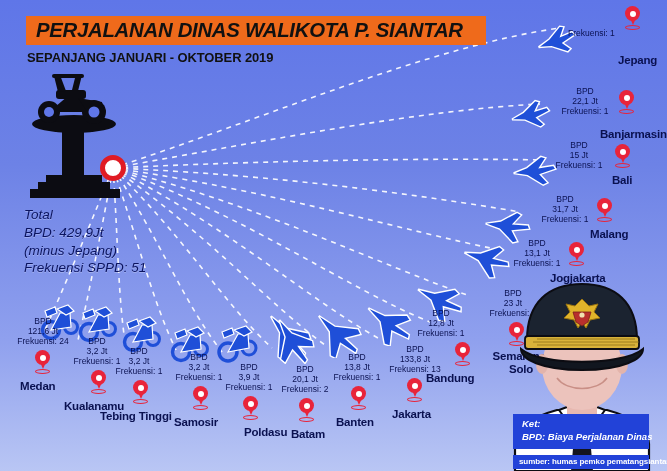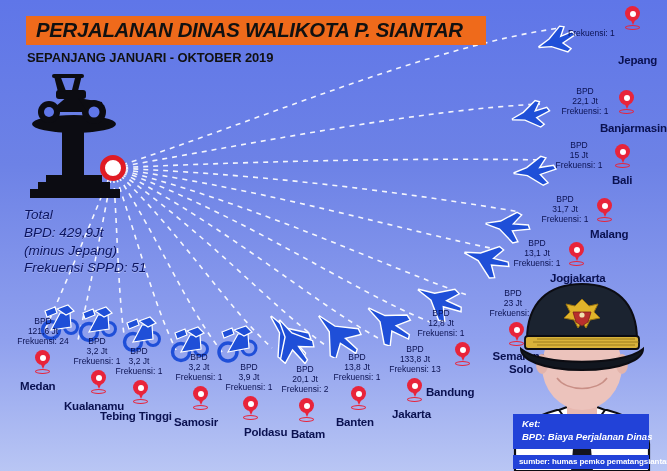--- a/index.html
+++ b/index.html
@@ -307,21 +307,21 @@
       <div>BPD</div>
       <div>22,1 Jt</div>
       <div>Frekuensi: 1</div>
     </div>
     <div class="pin" style="left:62px;top:4px;">
       <div class="pin-body"></div>
         <div class="pin-tip"></div>
         <div class="pin-hole"></div>
         <div class="pin-shadow"></div>
     </div>
-    <div class="name" style="margin-left:44px;margin-top:6px;">Banjarmasin</div>
+    <div class="name" style="margin-left:44px;margin-top:12px;">Banjarmasin</div>
   </div>
 
   <div class="dest" style="left:552px;top:140px;">
     <div class="stats" style="text-align:center;width:54px;">
       <div>BPD</div>
       <div>15 Jt</div>
       <div>Frekuensi: 1</div>
     </div>
     <div class="pin" style="left:62px;top:4px;">
       <div class="pin-body"></div>
@@ -382,21 +382,21 @@
       <div>BPD</div>
       <div>12,8 Jt</div>
       <div>Frekuensi: 1</div>
     </div>
     <div class="pin" style="left:40px;top:34px;">
       <div class="pin-body"></div>
         <div class="pin-tip"></div>
         <div class="pin-hole"></div>
         <div class="pin-shadow"></div>
     </div>
-    <div class="name" style="margin-left:12px;margin-top:48px;">Bandung</div>
+    <div class="name" style="margin-left:12px;margin-top:34px;">Bandung</div>
   </div>
 
   <div class="dest" style="left:386px;top:344px;">
     <div class="stats" style="text-align:center;width:58px;">
       <div>BPD</div>
       <div>133,8 Jt</div>
       <div>Frekuensi: 13</div>
     </div>
     <div class="pin" style="left:20px;top:34px;">
       <div class="pin-body"></div>

